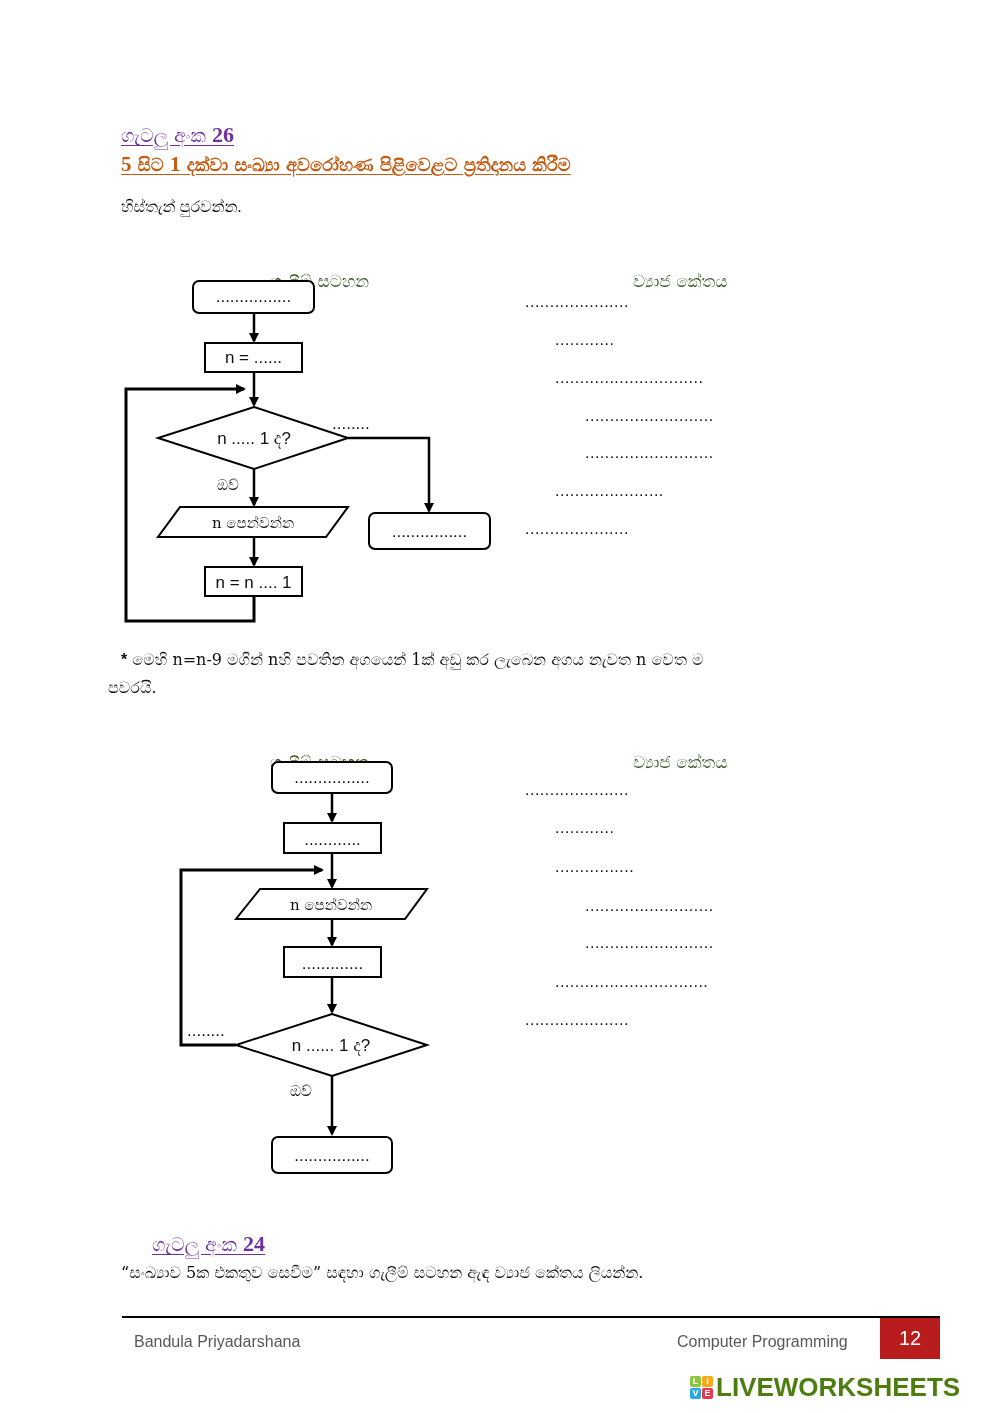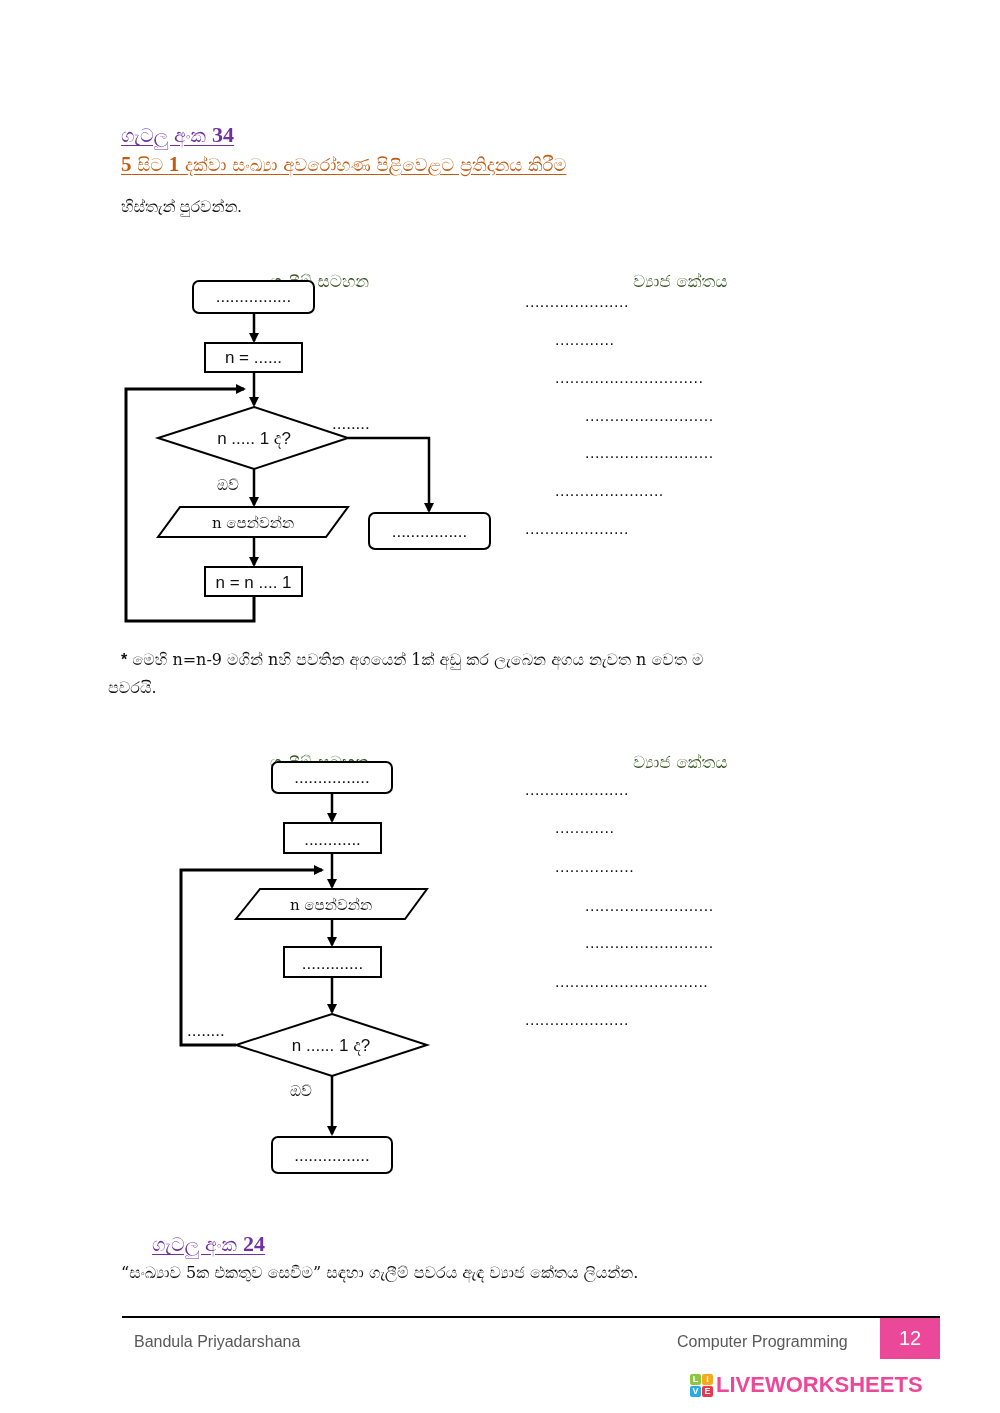--- a/index.html
+++ b/index.html
@@ -1,45 +1,45 @@
 <!DOCTYPE html>
 <html><head>
   <meta charset="utf-8">
   <style>
     html, body { margin: 0; padding: 0; background: #ffffff; }
     body { width: 1000px; height: 1413px; position: relative; overflow: hidden;
            font-family: "DejaVu Serif", serif; color: #000; }
     .abs { position: absolute; white-space: nowrap; }
     .heading-num { font-size: 19px; color: #7030a0; text-decoration: underline; text-underline-offset: 3px; }
     .heading-num b { font-family: "Liberation Serif", serif; font-size: 22px; }
-    .heading-title { font-size: 18px; color: #c55a11; text-decoration: underline; text-underline-offset: 3px; font-weight: normal; }
+    .heading-title { font-size: 18px; color: #c55a11; text-decoration: underline; text-underline-offset: 3px; font-weight: bold; }
     .heading-title b { font-family: "Liberation Serif", serif; font-size: 21px; }
     .body-text { font-size: 16px; color: #111; }
     .col-title { font-size: 17px; color: #375623; margin-top: 33px; }
     .dots { font-family: "Liberation Sans", sans-serif; font-size: 16px; letter-spacing: 0.5px; color: #111; }
     svg text { font-family: "Liberation Sans", sans-serif; }
     .fc-text { font-size: 17px; fill: #111; }
     .fc-si { font-family: "DejaVu Serif", serif; font-size: 15px; fill: #111; }
     .footer-line { position: absolute; left: 122px; top: 1316px; width: 818px; height: 2px; background: #000; }
     .footer-author { font-family: "Liberation Sans", sans-serif; font-size: 16px; color: #595959; }
     .footer-course { font-family: "Liberation Sans", sans-serif; font-size: 16px; color: #595959; }
-    .page-box { position: absolute; left: 880px; top: 1318px; width: 60px; height: 41px; background: #ec4899;
+    .page-box { position: absolute; left: 880px; top: 1318px; width: 60px; height: 41px; background: #b91c1c;
                 color: #fff; font-family: "Liberation Sans", sans-serif; font-size: 20px; text-align: center; line-height: 41px; }
     .lw { position: absolute; left: 690px; top: 1372px; display: flex; align-items: center; }
     .lw-grid { display: grid; grid-template-columns: 11px 11px; grid-template-rows: 11px 11px; gap: 1px; margin-right: 3px; }
     .lw-grid span { font-family: "Liberation Sans", sans-serif; font-size: 9px; font-weight: bold; color: #fff;
                     text-align: center; line-height: 11px; border-radius: 2px; }
-    .lw-text { font-family: "Liberation Sans", sans-serif; font-weight: bold; font-size: 22px; color: #ec4899; letter-spacing: 0px; }
+    .lw-text { font-family: "Liberation Sans", sans-serif; font-weight: bold; font-size: 26px; color: #4d7c0f; letter-spacing: 0px; }
   </style>
 </head>
 <body>
 
 <div class="abs heading-num" style="left:121px; top:122px;">
   <span>ගැටලු අංක</span>
-  <b>34</b>
+  <b>26</b>
 </div>
 <div class="abs heading-title" style="left:121px; top:152px;">
   <b>5</b><span> සිට </span><b>1</b><span> දක්වා සංඛ්‍යා අවරෝහණ පිළිවෙළට ප්‍රතිදානය කිරීම</span>
 </div>
 <div class="abs body-text" style="left:121px; top:198px;font-family:Liberation Serif, serif;">හිස්තැන් පුරවන්න.</div>
 
 <div class="abs col-title" style="left:270px; top:238px;">ගැලීම් සටහන</div>
 <div class="abs col-title" style="left:633px; top:238px;">ව්‍යාජ කේතය</div>
 
 <svg class="abs" style="left:0; top:0;" width="1000" height="700">
@@ -132,21 +132,21 @@
 <div class="abs dots" style="left:555px; top:858px;">................</div>
 <div class="abs dots" style="left:585px; top:897px;">..........................</div>
 <div class="abs dots" style="left:585px; top:934px;">..........................</div>
 <div class="abs dots" style="left:555px; top:973px;">...............................</div>
 <div class="abs dots" style="left:525px; top:1011px;">.....................</div>
 
 <div class="abs heading-num" style="left:104px; top:1231px;margin-left:48px;">
   <span>ගැටලු අංක</span>
   <b>24</b>
 </div>
-<div class="abs body-text" style="left:121px; top:1263px;">“සංඛ්‍යාව 5ක එකතුව සෙවීම” සඳහා ගැලීම් පවරය ඇඳ ව්‍යාජ කේතය ලියන්න.</div>
+<div class="abs body-text" style="left:121px; top:1263px;">“සංඛ්‍යාව 5ක එකතුව සෙවීම” සඳහා ගැලීම් සටහන ඇඳ ව්‍යාජ කේතය ලියන්න.</div>
 
 <div class="footer-line"></div>
 <div class="abs footer-author" style="left:134px; top:1333px;">Bandula Priyadarshana</div>
 <div class="abs footer-course" style="left:677px; top:1333px;">Computer Programming</div>
 <div class="page-box">12</div>
 
 <div class="lw">
   <div class="lw-grid">
     <span style="background:#8dc63f;">L</span>
     <span style="background:#f7a81b;">I</span>

